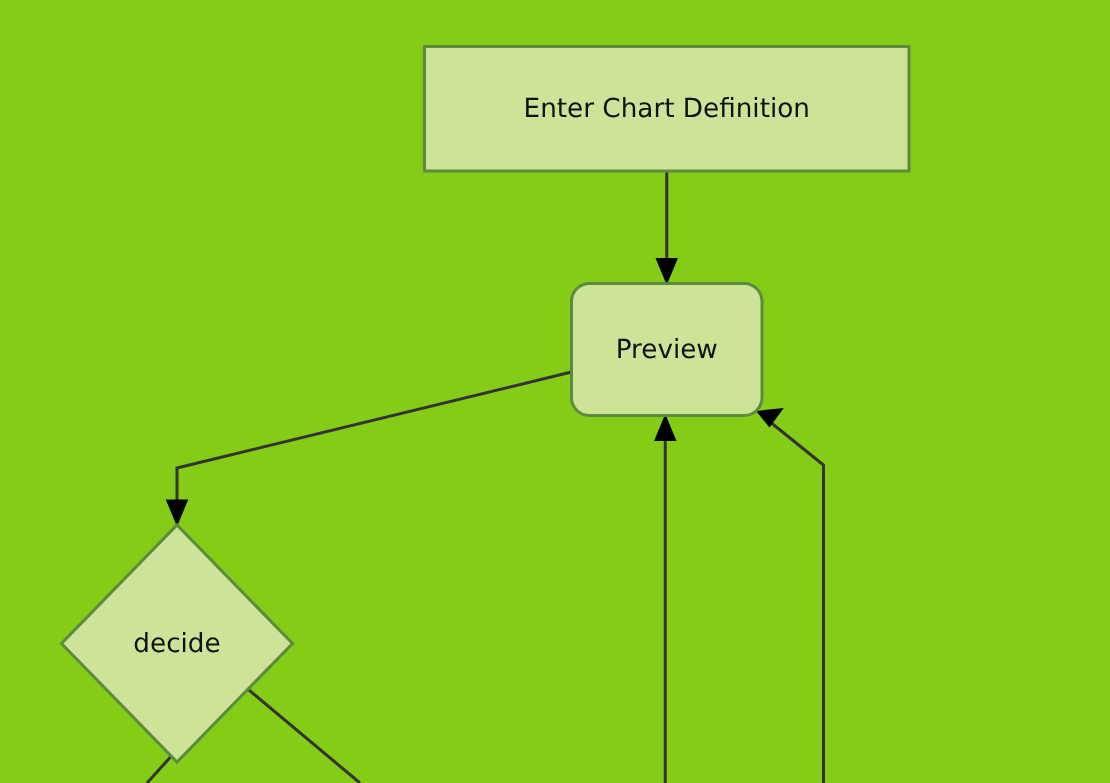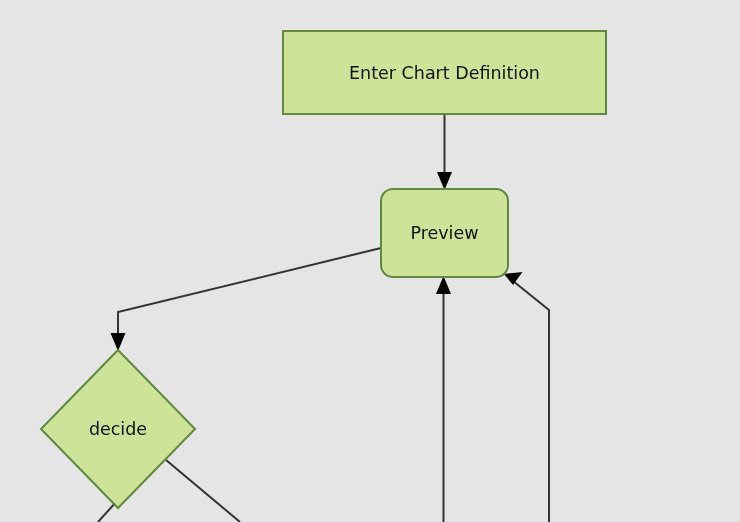--- a/index.html
+++ b/index.html
@@ -11,21 +11,21 @@
   body {
     width: 740px;
     height: 522px;
     overflow: hidden;
     font-family: "DejaVu Sans", "Liberation Sans", sans-serif;
   }
   #diagram-root {
     position: relative;
     width: 740px;
     height: 522px;
-    background: #e5e5e5;
+    background: #84cc16;
   }
   #flow-svg {
     position: absolute;
     top: 0;
     left: 0;
     width: 740px;
     height: 522px;
     display: block;
   }
   .node-shape {

